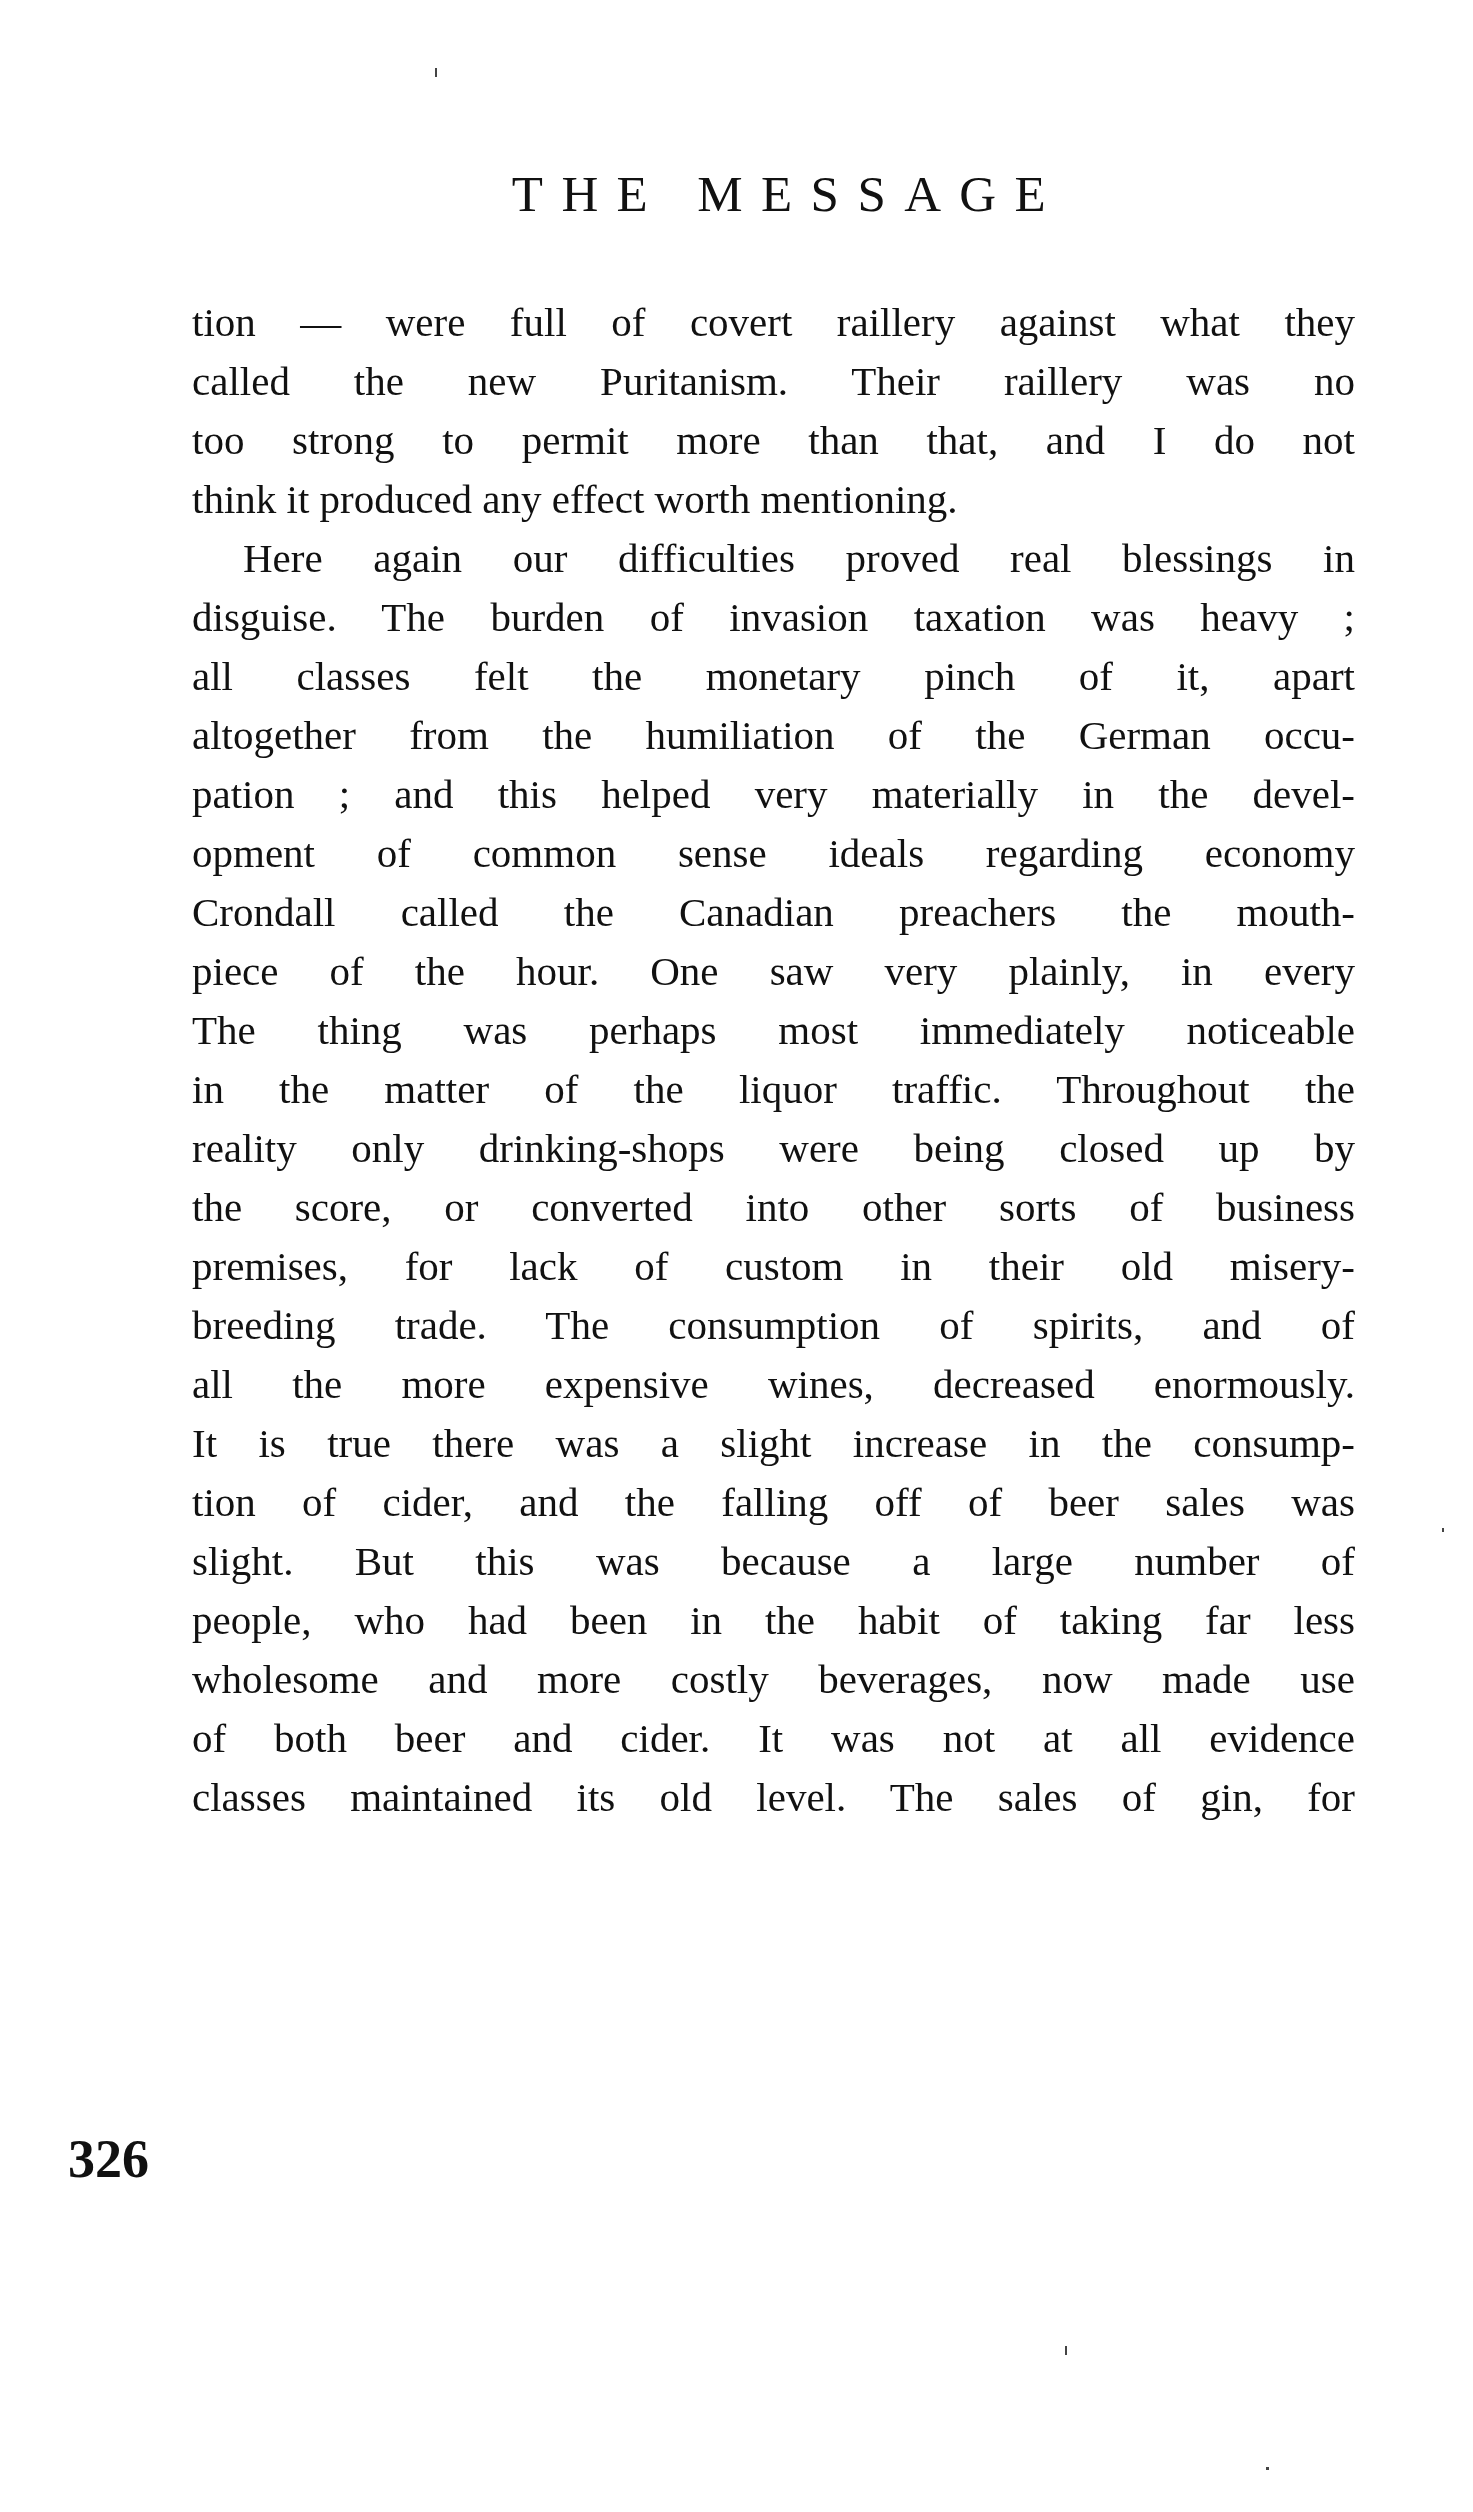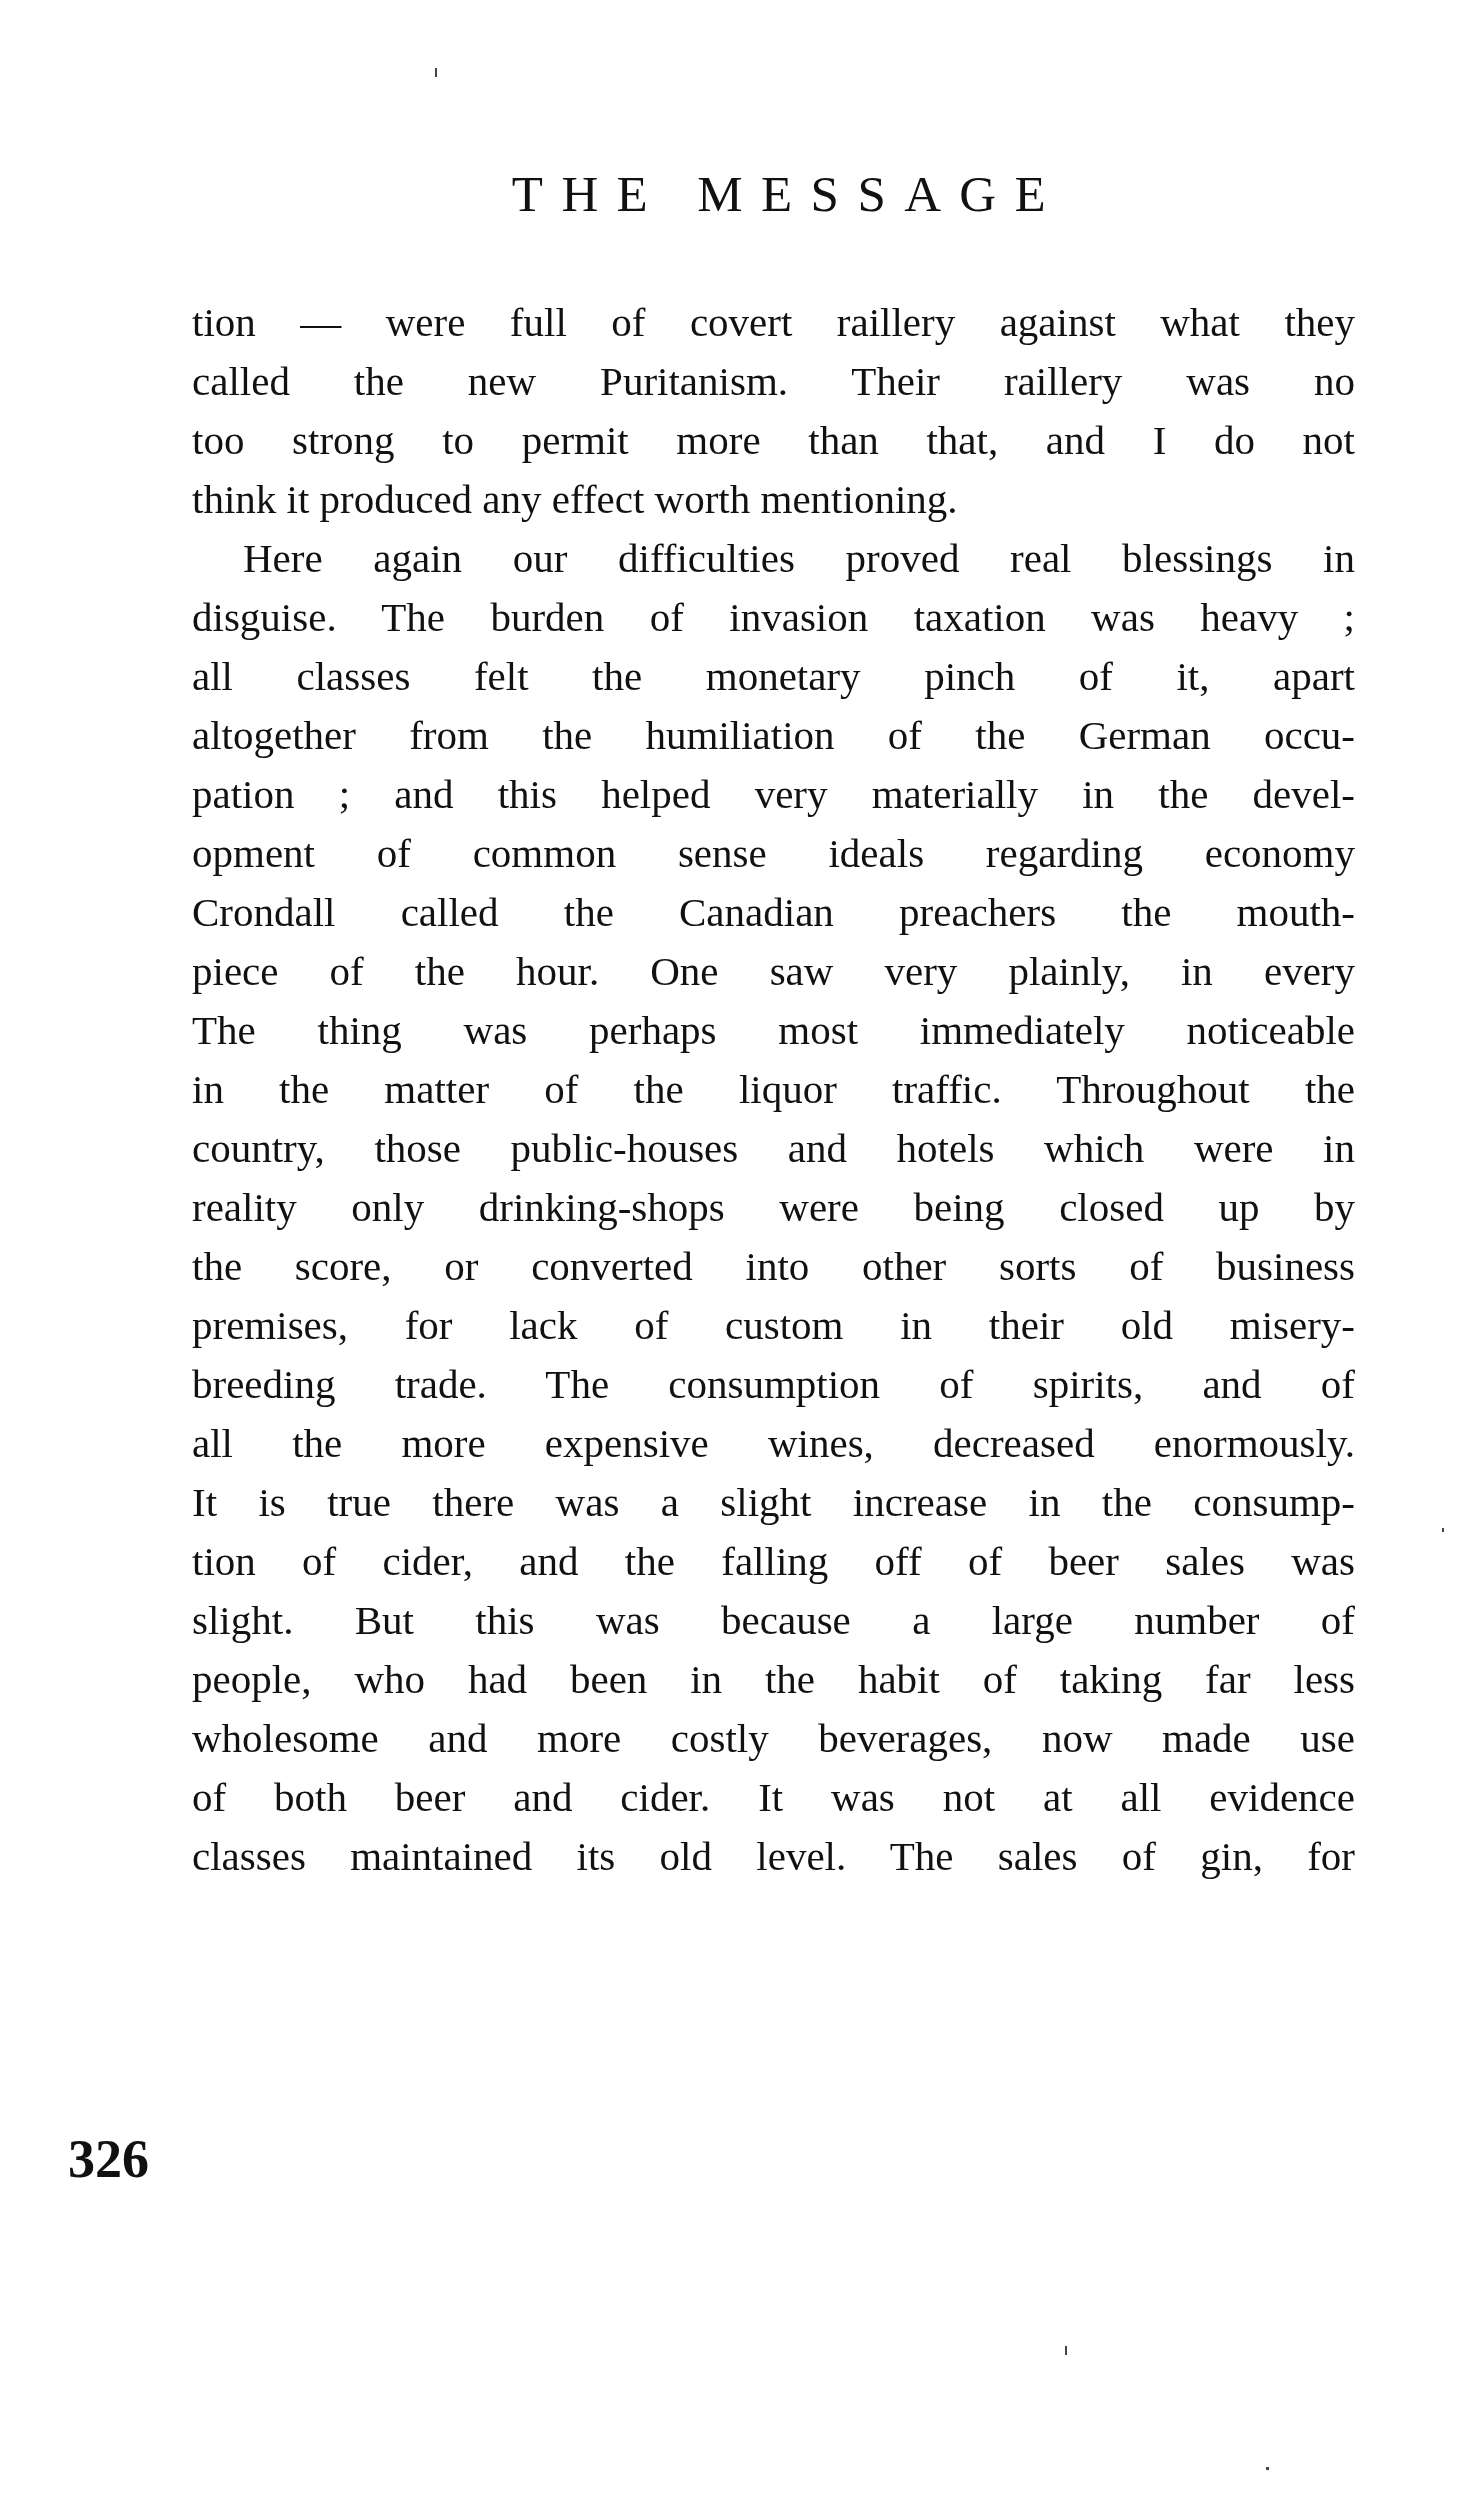--- a/index.html
+++ b/index.html
@@ -44,21 +44,20 @@
     <span class="line indent">Here again our difficulties proved real blessings in</span>
     <span class="line">disguise.  The burden of invasion taxation was heavy ;</span>
     <span class="line">all classes felt the monetary pinch of it, apart</span>
     <span class="line">altogether from the humiliation of the German occu-</span>
     <span class="line">pation ; and this helped very materially in the devel-</span>
     <span class="line">opment of common sense ideals regarding economy</span>
     <span class="line">Crondall called the Canadian preachers the mouth-</span>
     <span class="line">piece of the hour.  One saw very plainly, in every</span>
     <span class="line">The thing was perhaps most immediately noticeable</span>
     <span class="line">in the matter of the liquor traffic.  Throughout the</span>
-    <span class="line">country, those public-houses and hotels which were in</span>
     <span class="line">reality only drinking-shops were being closed up by</span>
     <span class="line">the score, or converted into other sorts of business</span>
     <span class="line">premises, for lack of custom in their old misery-</span>
     <span class="line">breeding trade.  The consumption of spirits, and of</span>
     <span class="line">all the more expensive wines, decreased enormously.</span>
     <span class="line">It is true there was a slight increase in the consump-</span>
     <span class="line">tion of cider, and the falling off of beer sales was</span>
     <span class="line">slight.  But this was because a large number of</span>
     <span class="line">people, who had been in the habit of taking far less</span>
     <span class="line">wholesome and more costly beverages, now made use</span>

